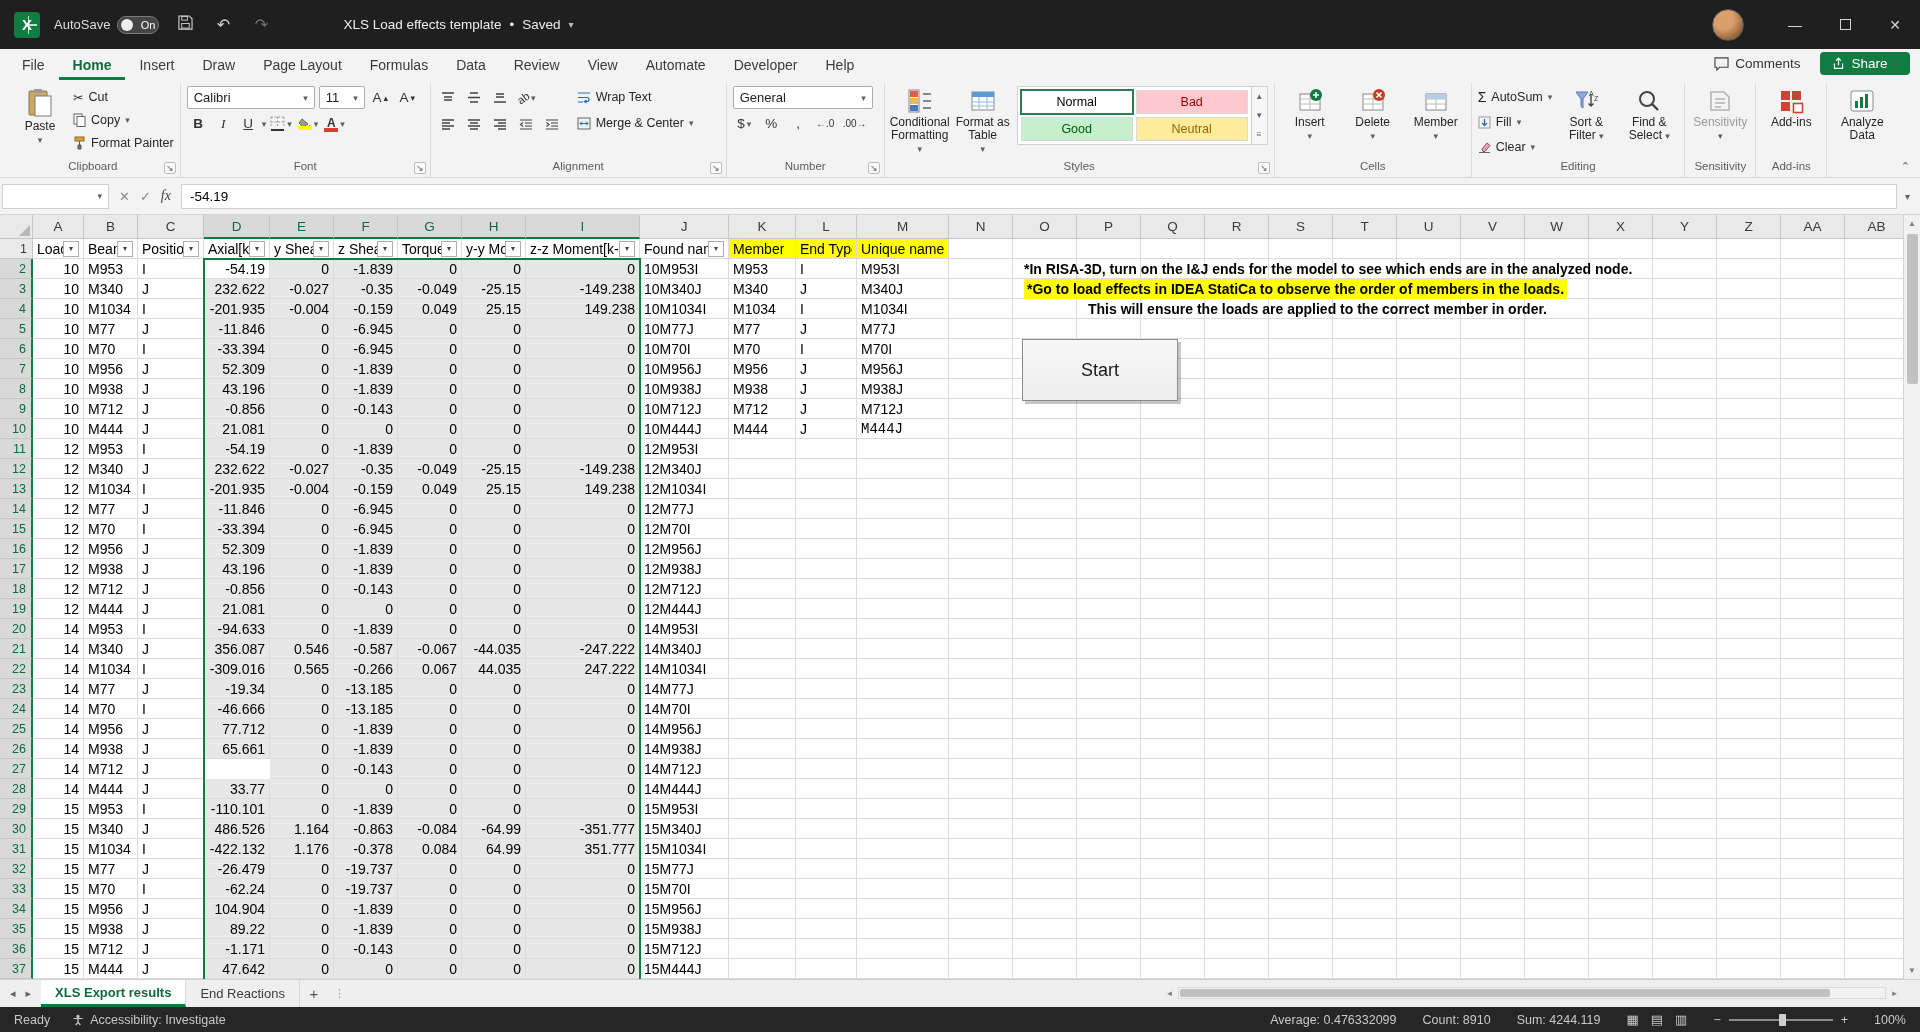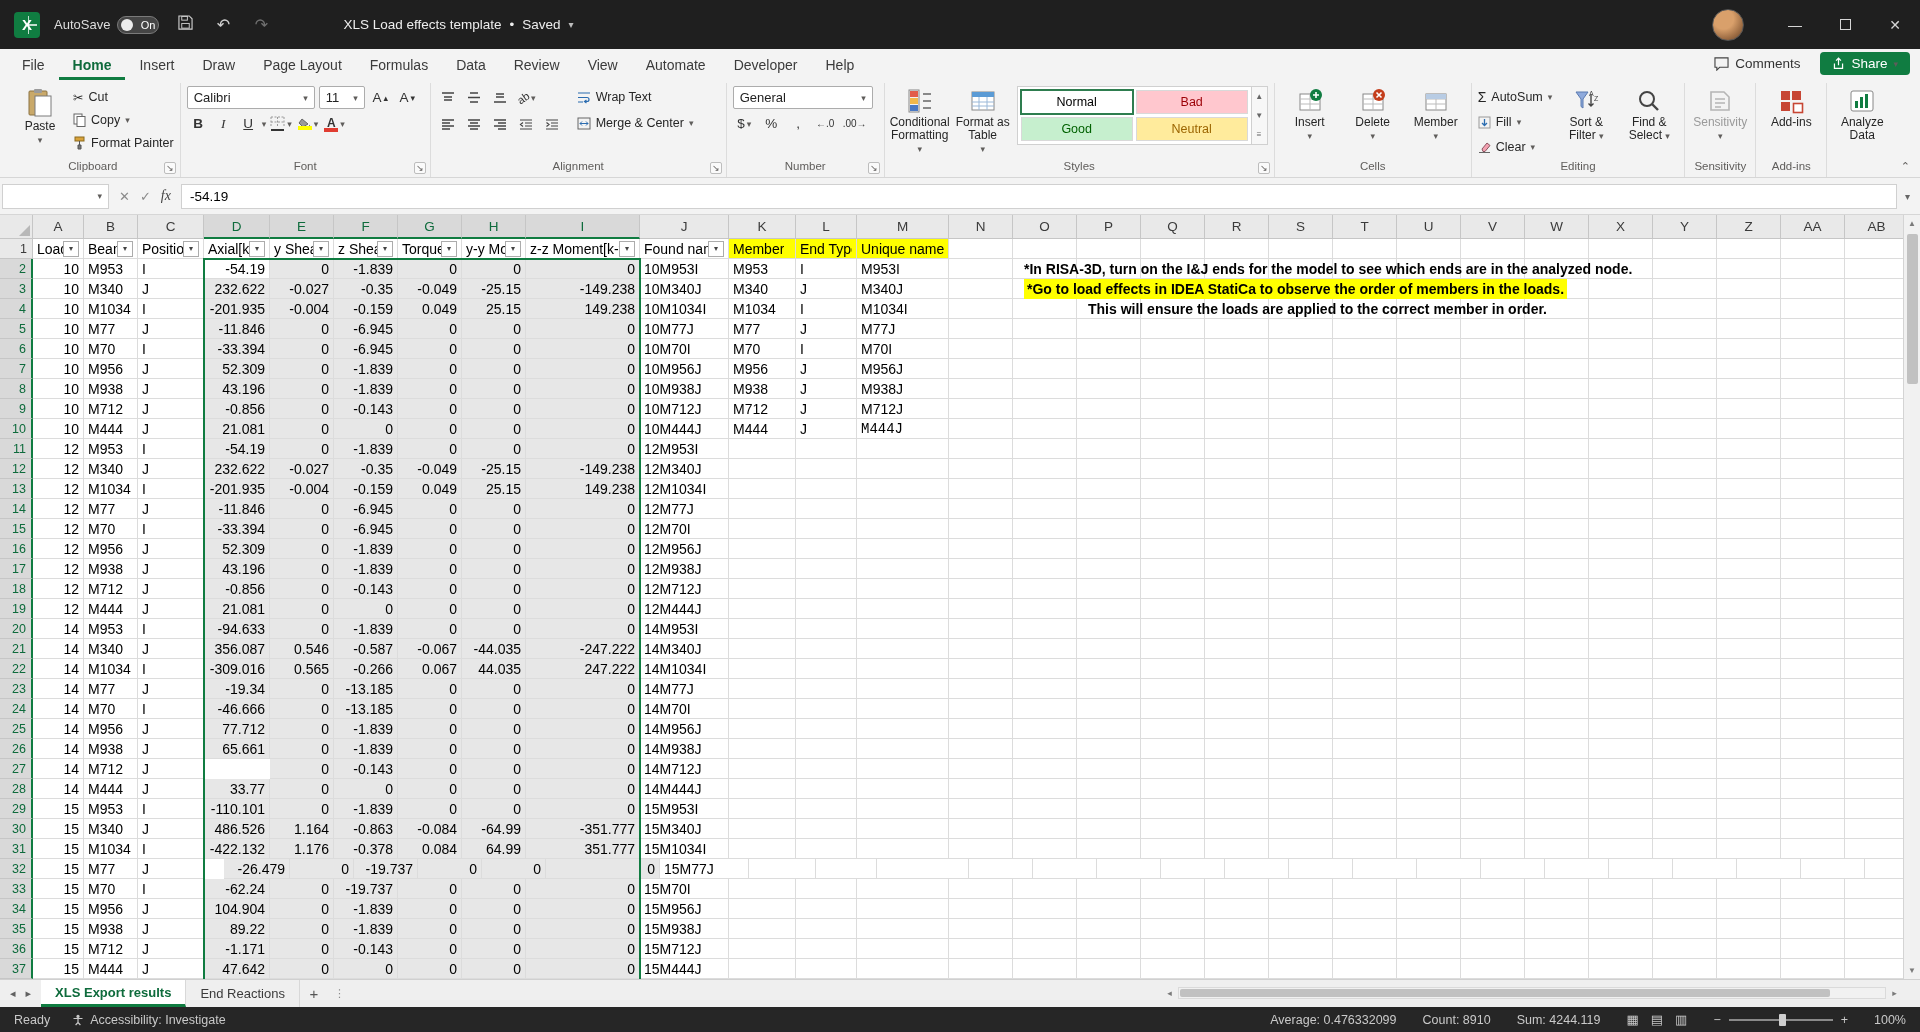--- a/index.html
+++ b/index.html
@@ -1599,21 +1599,21 @@
         <div class="cell" style="width: 64px;"></div>
         <div class="cell" style="width: 64px;"></div>
         <div class="cell" style="width: 64px;"></div>
         <div class="cell" style="width: 64px;"></div>
       </div>
       <div class="grow">
         <div class="rowhdr selrow">32</div>
         <div class="cell num" style="width: 51px;">15</div>
         <div class="cell" style="width: 54px;">M77</div>
         <div class="cell" style="width: 66px;">J</div>
-        <div class="cell num sel" style="width: 66px; margin-left: 20px;">-26.479</div>
+        <div class="cell num sel" style="width: 66px;">-26.479</div>
         <div class="cell num sel" style="width: 64px;">0</div>
         <div class="cell num sel" style="width: 64px;">-19.737</div>
         <div class="cell num sel" style="width: 64px;">0</div>
         <div class="cell num sel" style="width: 64px;">0</div>
         <div class="cell num sel" style="width: 114px;">0</div>
         <div class="cell" style="width: 89px;">15M77J</div>
         <div class="cell" style="width: 67px;"></div>
         <div class="cell" style="width: 61px;"></div>
         <div class="cell" style="width: 92px;"></div>
         <div class="cell" style="width: 64px;"></div>
@@ -1786,20 +1786,23 @@
         <div class="cell" style="width: 64px;"></div>
         <div class="cell" style="width: 64px;"></div>
         <div class="cell" style="width: 64px;"></div>
       </div>
     </div>
   <div class="sel-outline"></div>
   <div>
       <div class="note" style="left: 1024px; top: 44px;">*In RISA-3D, turn on the I&amp;J ends for the model to see which ends are in the analyzed node.</div>
       <div class="note hl" style="left: 1024px; top: 64px;">*Go to load effects in IDEA StatiCa to observe the order of members in the loads.</div>
       <div class="note" style="left: 1088px; top: 84px;">This will ensure the loads are applied to the correct member in order.</div>
+    </div>
+  <div class="start-btn">
+      <span>Start</span>
     </div>
 </div>
 
 <div class="vscroll">
   <span class="arr">▲</span>
   <div class="vthumb"></div>
   <span class="arr" style="margin-top:auto;">▼</span>
 </div>
 
 <div class="tabrow">

